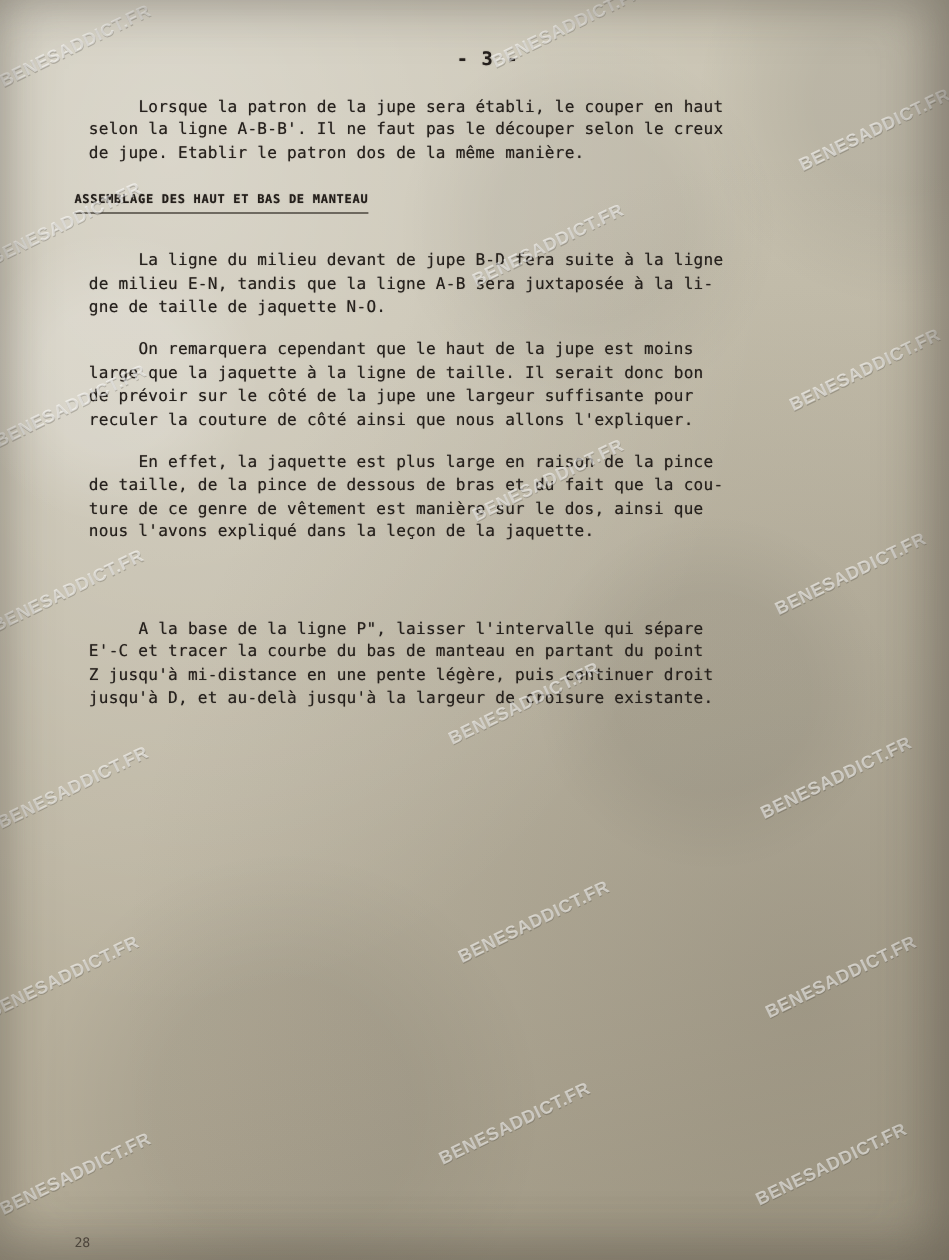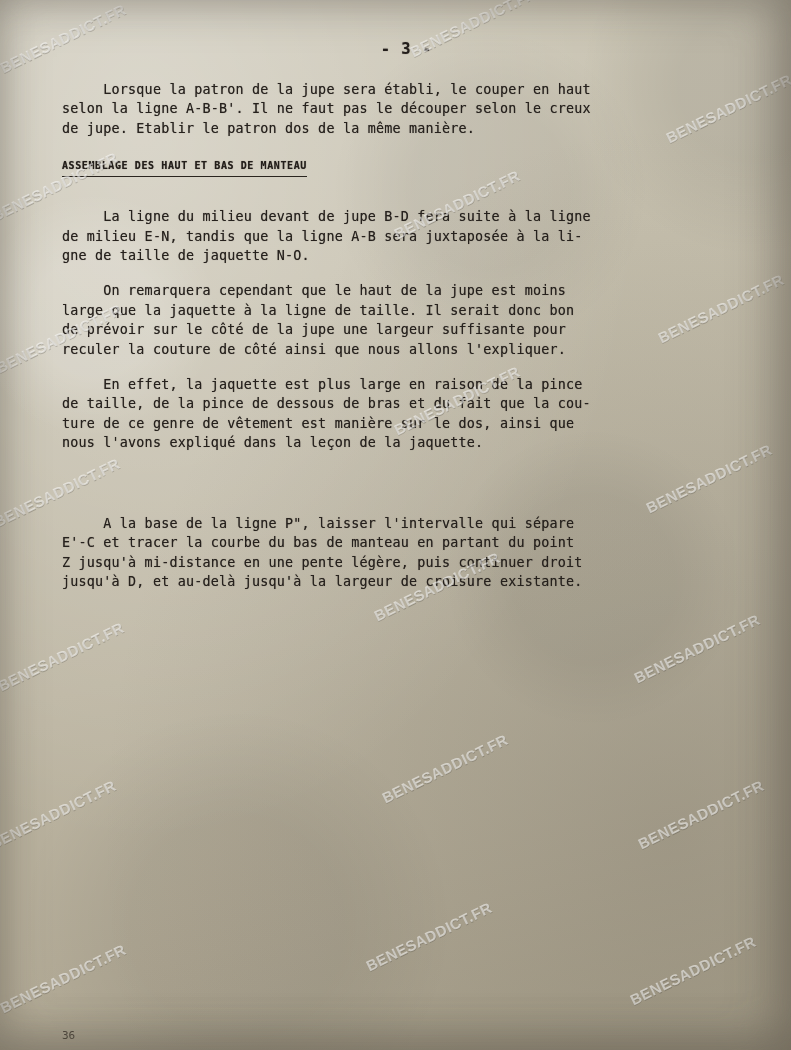--- a/index.html
+++ b/index.html
@@ -48,21 +48,21 @@
     letter-spacing: 1px;
     color: #241f1c;
     margin: 6px 0 22px 0;
     font-weight: 700;
     text-shadow: 0 0 1px rgba(40,35,30,0.55);
   }
   .para {
     font-size: 13.4px;
     line-height: 19.4px;
     color: #26211d;
-    margin: 0 0 16px 0;
+    margin: 0 0 16px 12px;
     letter-spacing: 0.2px;
     white-space: pre-wrap;
     text-shadow: 0 0 0.7px rgba(35,30,26,0.6);
   }
   .heading {
     font-size: 10px;
     line-height: 19px;
     color: #231e1a;
     margin: 0 0 15px 0;
     letter-spacing: 0.6px;
@@ -136,21 +136,21 @@
         <div style="height: 15px;"></div>
         <div style="height: 15px;"></div>
         <div style="height: 15px;"></div>
         <div class="para">     A la base de la ligne P", laisser l'intervalle qui sépare
 E'-C et tracer la courbe du bas de manteau en partant du point
 Z jusqu'à mi-distance en une pente légère, puis continuer droit
 jusqu'à D, et au-delà jusqu'à la largeur de croisure existante.</div>
       </div>
   </div>
 
-  <div class="folio">36</div>
+  <div class="folio">28</div>
 
   <div class="wm-layer" id="wm-layer">
       <div class="wm" style="left: -6px; top: 30px;">BENESADDICT.FR</div>
       <div class="wm" style="left: 404px; top: 14px;">BENESADDICT.FR</div>
       <div class="wm" style="left: -14px; top: 178px;">BENESADDICT.FR</div>
       <div class="wm" style="left: 388px; top: 196px;">BENESADDICT.FR</div>
       <div class="wm" style="left: -10px; top: 330px;">BENESADDICT.FR</div>
       <div class="wm" style="left: 660px; top: 100px;">BENESADDICT.FR</div>
       <div class="wm" style="left: 652px; top: 300px;">BENESADDICT.FR</div>
       <div class="wm" style="left: 388px; top: 392px;">BENESADDICT.FR</div>

